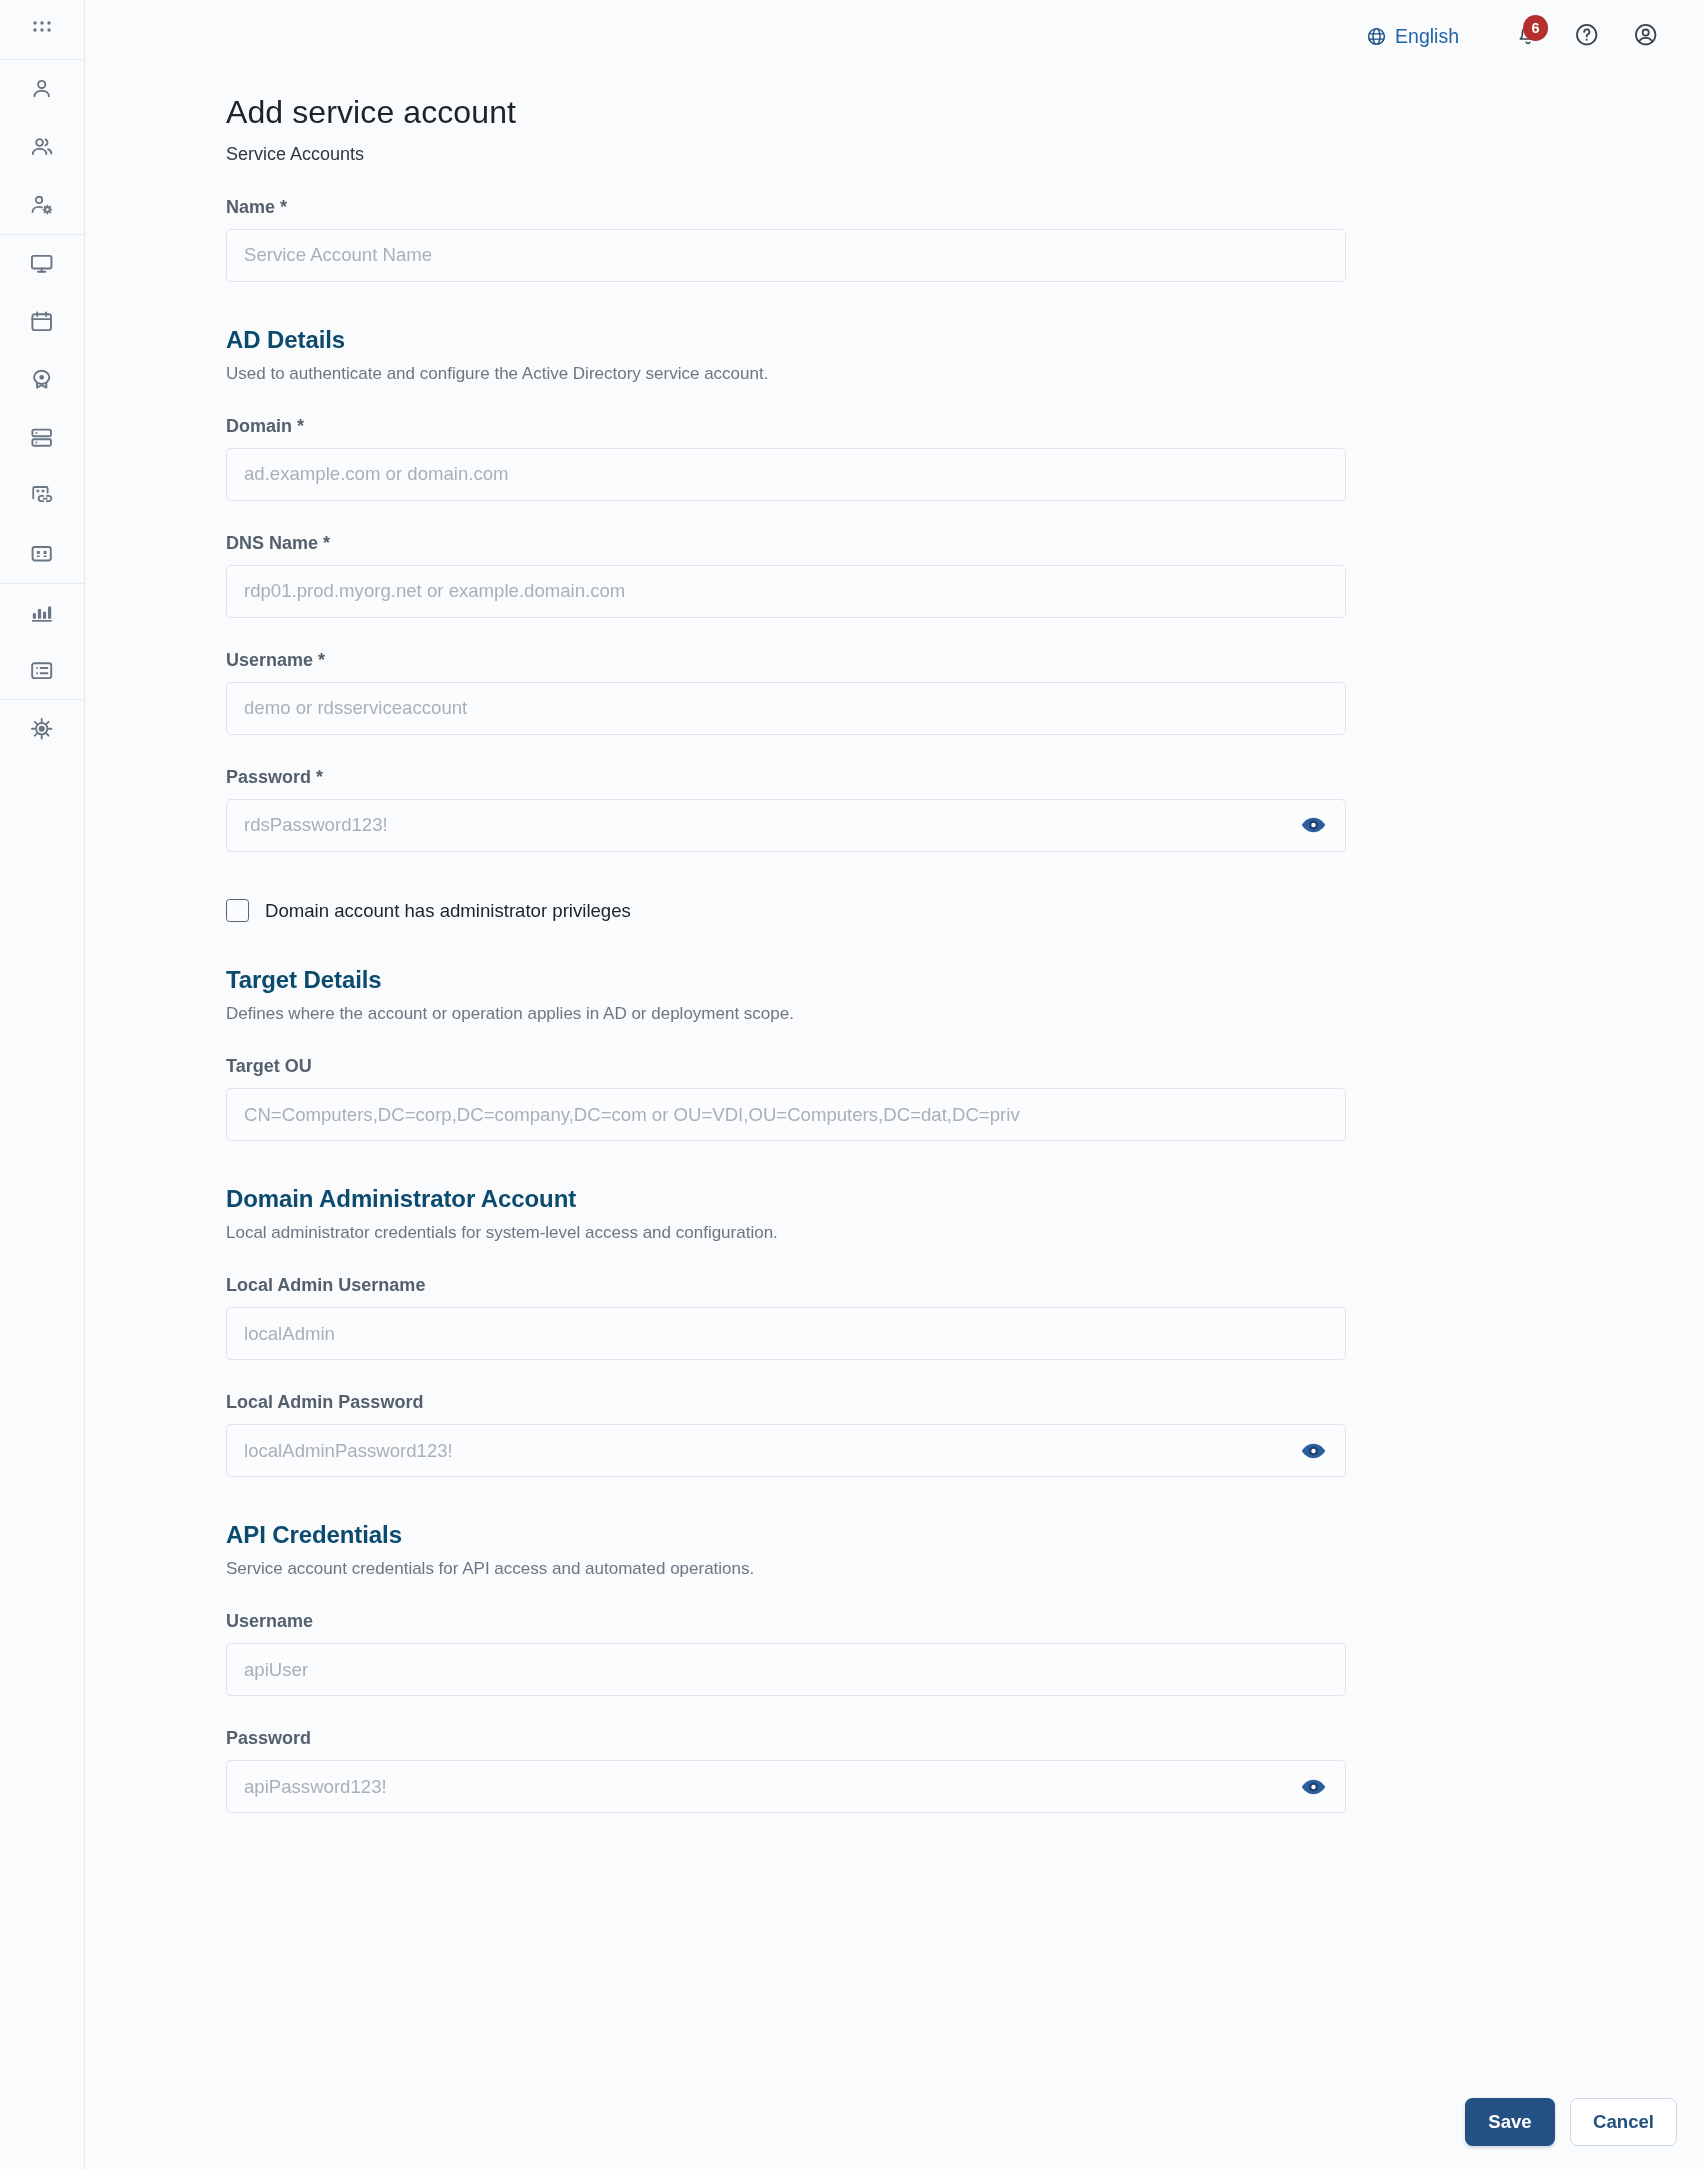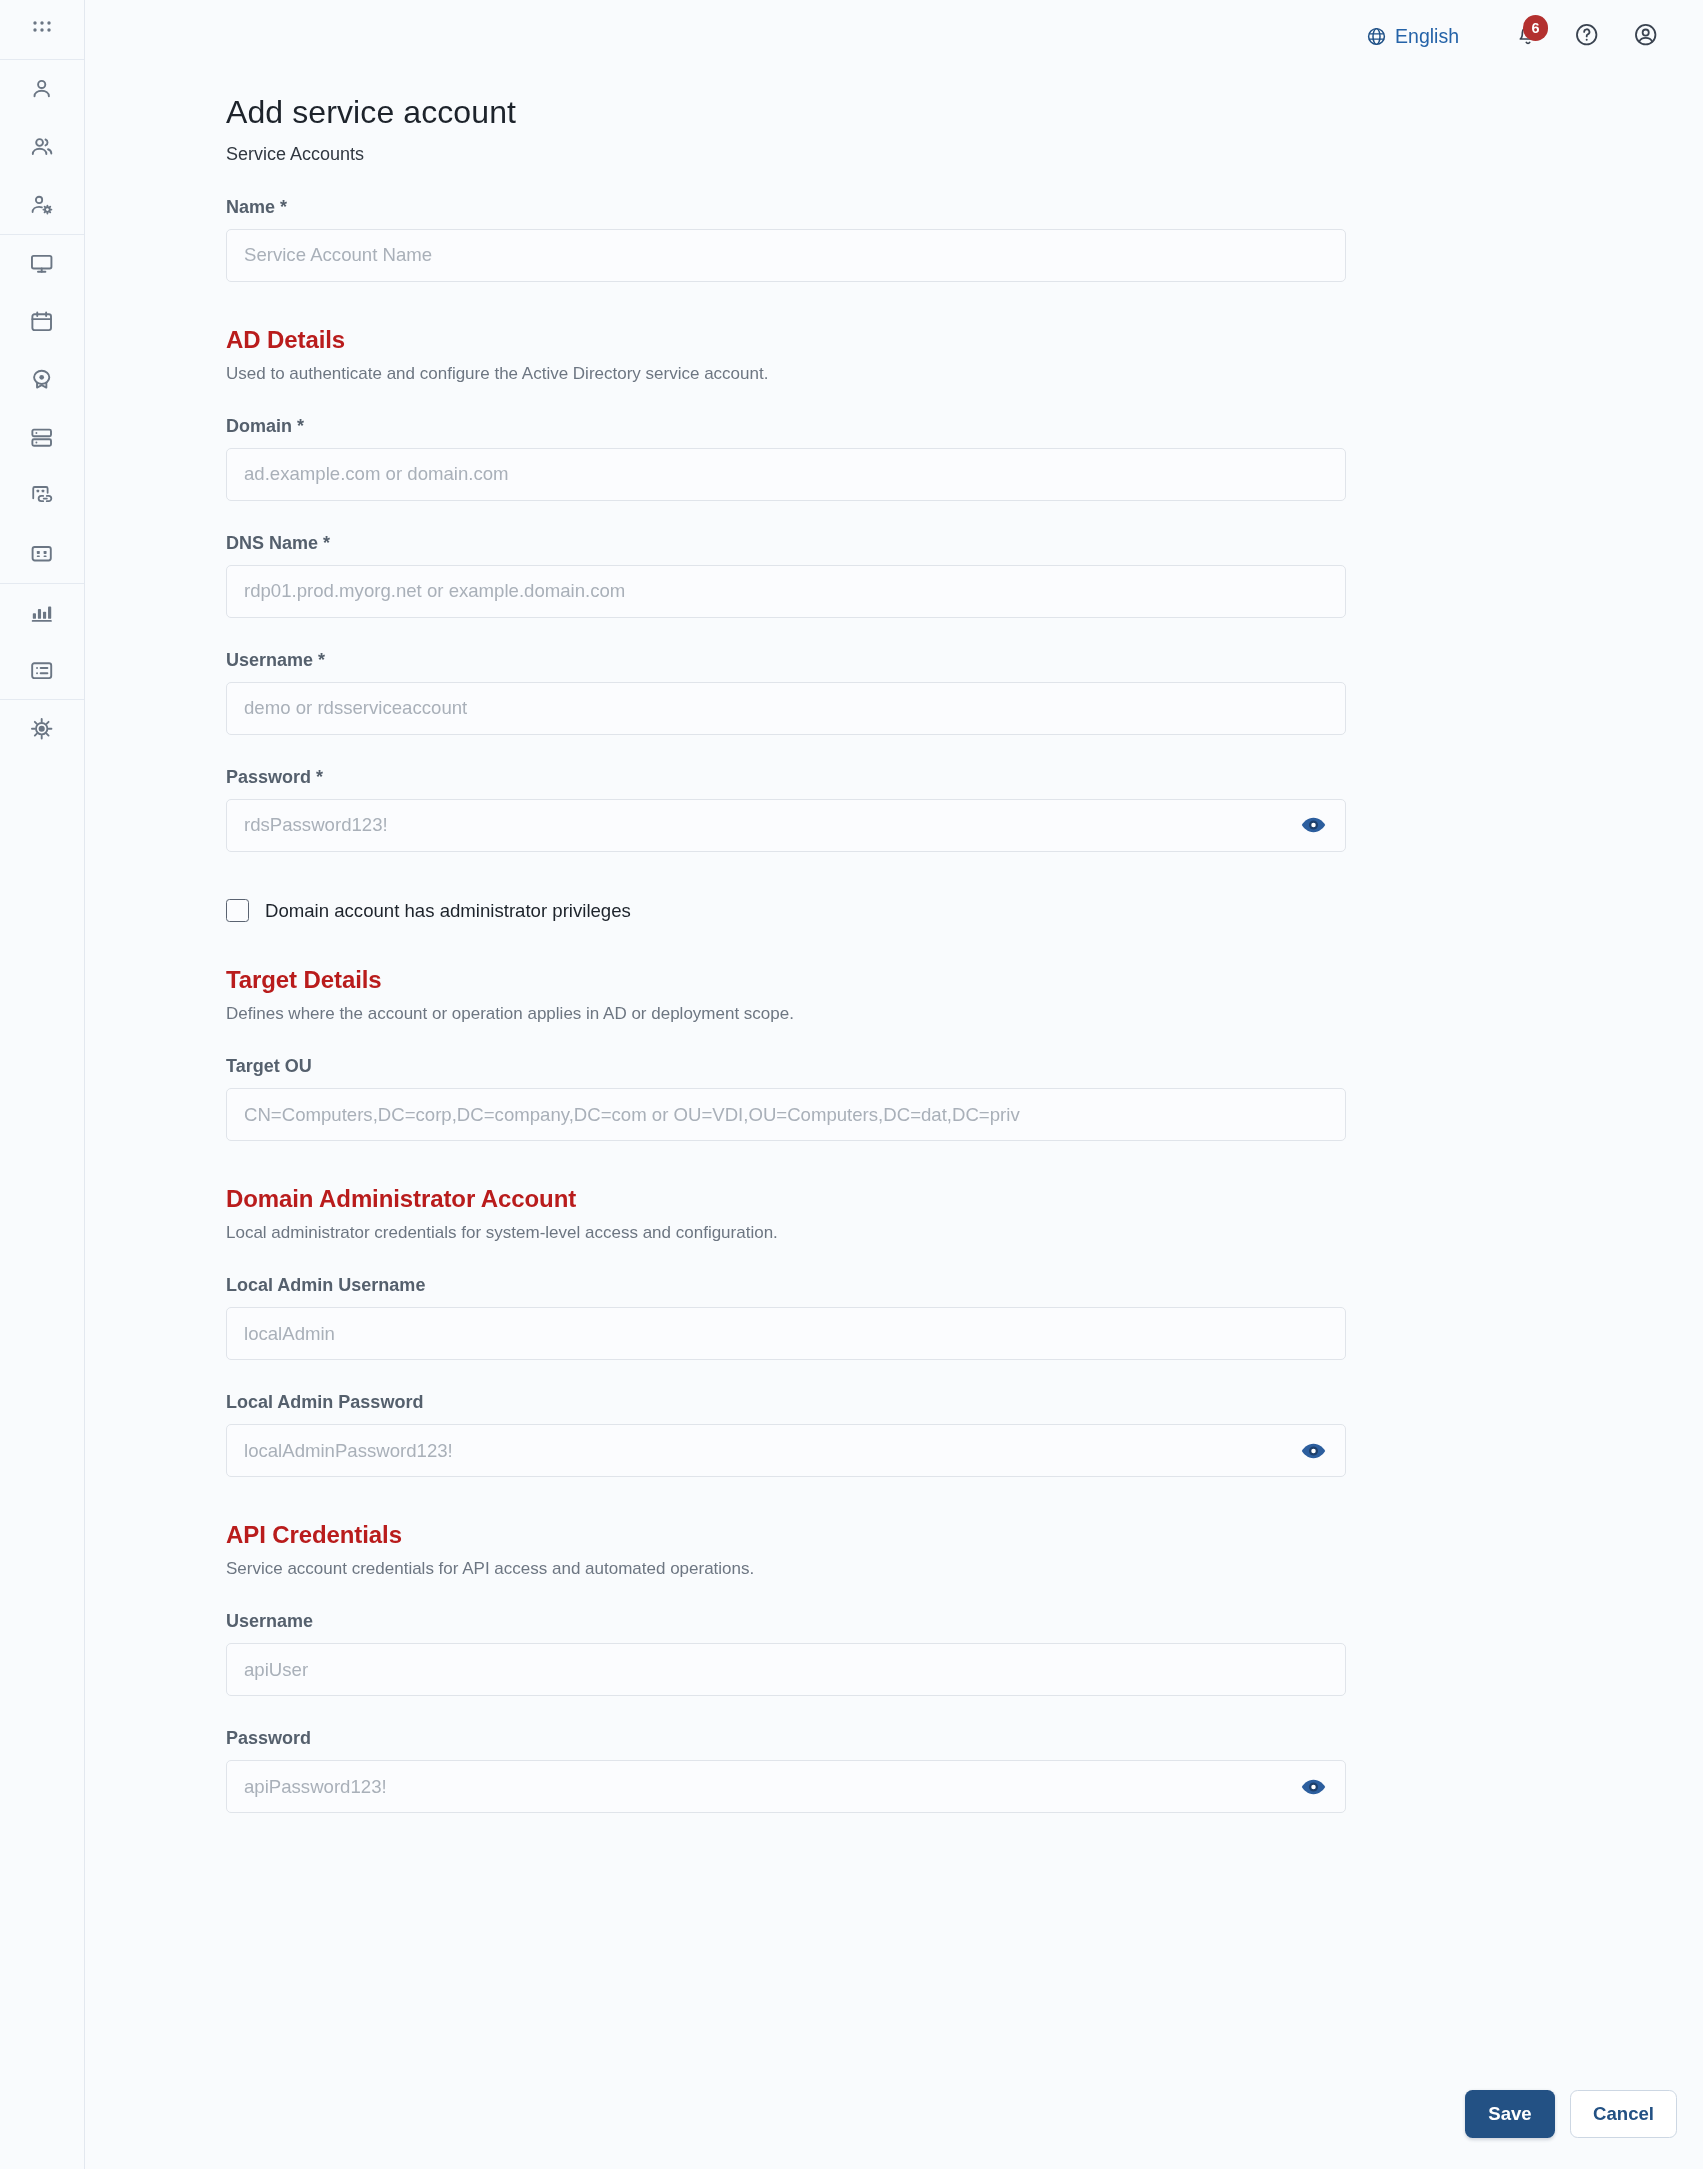--- a/index.html
+++ b/index.html
@@ -129,21 +129,21 @@
     top: 50%;
     transform: translateY(-50%);
     cursor: pointer;
     display: flex;
   }
 
   .section { margin-top: 44px; }
   .section-title {
     font-size: 24px;
     font-weight: bold;
-    color: #b91c1c;
+    color: #0c4a6e;
     letter-spacing: -0.1px;
   }
   .section-sub {
     font-size: 17px;
     color: #6d7682;
     margin-top: 10.2px;
   }
 
   .checkbox-row {
     display: flex;
@@ -159,21 +159,21 @@
     border-radius: 3.4px;
     background: #fbfcfe;
     flex: 0 0 23px;
   }
   .cbox-label { font-size: 18.6px; color: #1d232b; }
 
   
   .footer {
     position: absolute;
     right: 27px;
-    bottom: 32px;
+    bottom: 24px;
     display: flex;
     gap: 15.3px;
     align-items: center;
   }
   .btn {
     font-family: "Liberation Sans", sans-serif;
     font-size: 18.6px;
     font-weight: bold;
     border-radius: 7.6px;
     padding: 0 22px;

